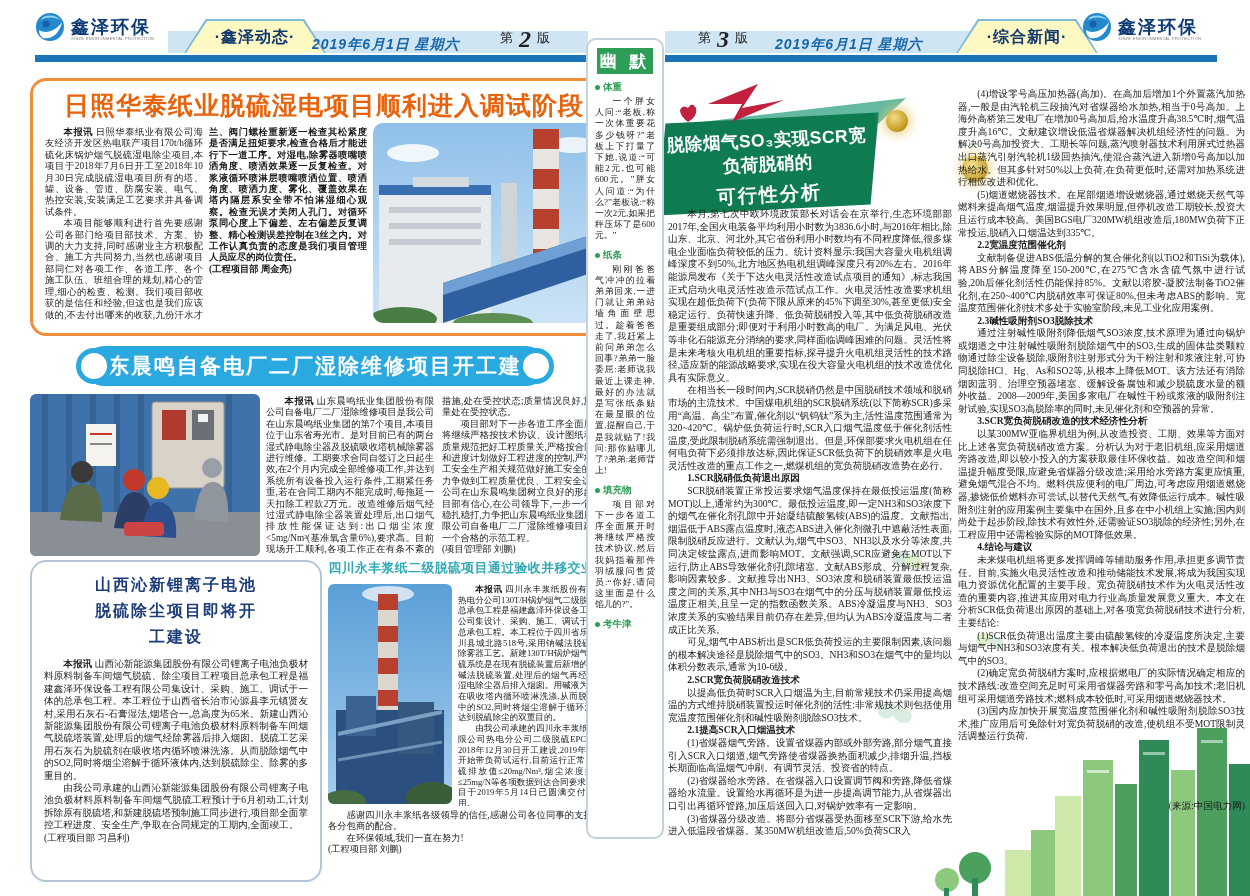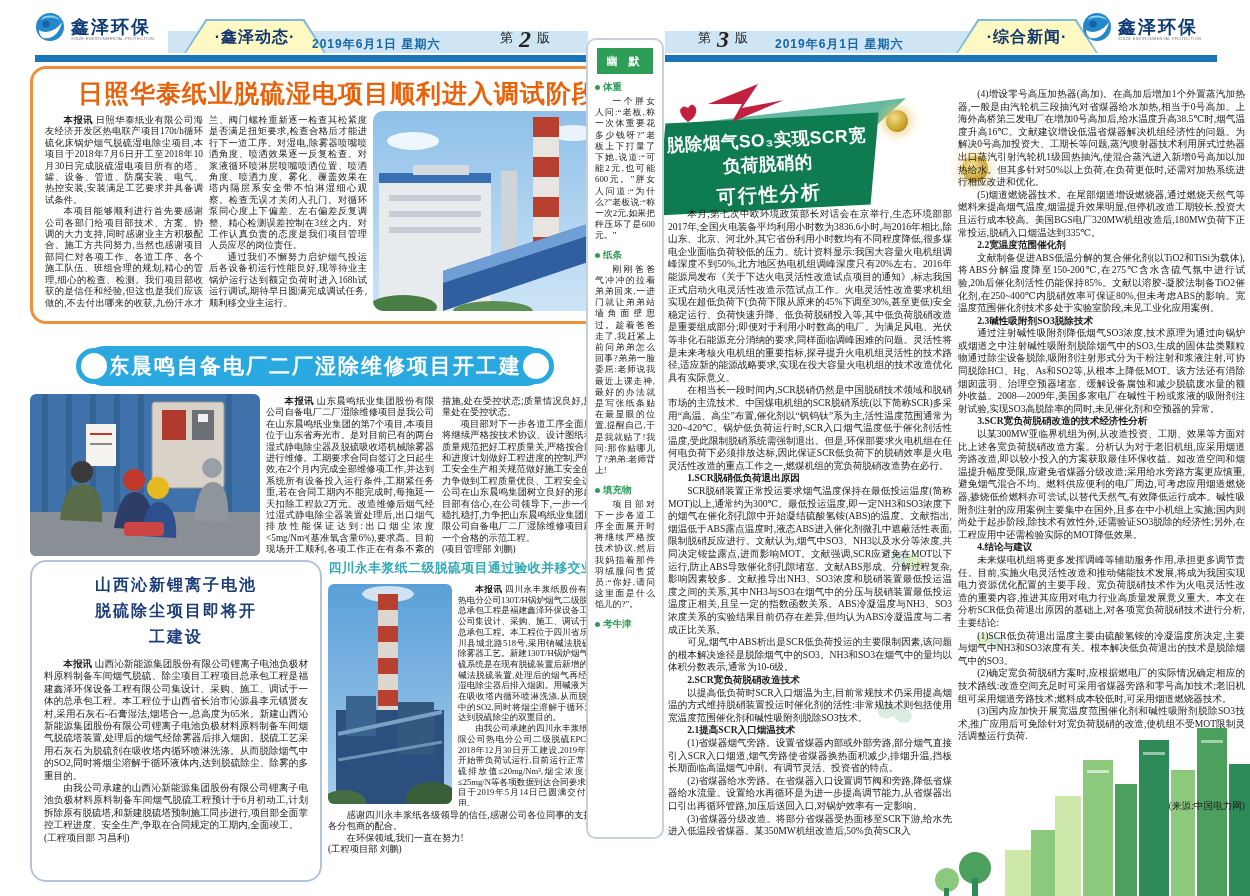--- a/index.html
+++ b/index.html
@@ -13,36 +13,36 @@
   .lead{font-weight:bold;}
   .band{background:#cfe5f4;}
   .darkbar{background:#1b74b8;}
   .tab-outer{background:#7fb9dc;clip-path:polygon(4% 100%,18% 0,82% 0,96% 100%);}
   .tab-inner{position:absolute;left:2px;top:2px;right:2px;bottom:0;background:#fef9c3;
              clip-path:polygon(4% 100%,18% 0,82% 0,96% 100%);display:flex;align-items:center;justify-content:center;
              color:#12386e;font-weight:bold;font-size:16px;letter-spacing:1px;}
   .pageno{display:flex;align-items:flex-end;gap:6px;color:#222;}
   .pageno .word{font-size:13px;padding-bottom:3px;}
   .pageno .num{font-size:24px;font-style:italic;font-weight:bold;line-height:22px;}
-  .dateline{color:#1565a8;font-weight:bold;font-size:12px;letter-spacing:1px;}
+  .dateline{color:#1565a8;font-weight:bold;font-size:14px;letter-spacing:1px;font-style:italic;}
   .brandtxt{color:#0e3a74;font-weight:bold;font-size:18px;letter-spacing:2px;line-height:18px;}
   .brandsub{color:#777;font-size:4px;letter-spacing:.3px;}
   
   .a1box{border:3px solid #ef8f3c;border-radius:16px;background:#fff;}
   .a1head{color:#e8610b;font-weight:bold;font-size:25px;letter-spacing:1px;text-align:center;}
   .smalltext{font-size:9.3px;line-height:11.4px;}
   .a2banner{background:#29a9e0;border-radius:22px;color:#fff;font-weight:bold;font-size:21px;
             display:flex;align-items:center;justify-content:center;letter-spacing:2px;}
   .endcirc{position:absolute;width:26px;height:26px;border-radius:50%;background:#fff;border:5px solid #29a9e0;top:2px;}
   .a3box{border:2px solid #b5c5d8;border-radius:16px;background:#fff;}
   .a3title{color:#1d3d7a;font-weight:bold;font-size:16px;line-height:26px;text-align:center;white-space:pre-line;letter-spacing:2px;}
   .a4head{color:#2fa9b6;font-weight:bold;font-size:12.8px;letter-spacing:.5px;text-align:center;}
   
   .humorbox{border:2px solid #c3d2dd;border-radius:10px;background:#fff;z-index:6;}
-  .humorhead{background:#2e9e57;color:#fff;font-weight:bold;font-size:11px;letter-spacing:4px;
+  .humorhead{background:#2e9e57;color:#fff;font-weight:bold;font-size:17px;letter-spacing:4px;
              display:flex;align-items:center;justify-content:center;}
   .hsec-title{color:#2e9e57;font-weight:bold;font-size:9.5px;display:flex;align-items:center;gap:3px;margin:7px 0 2px 0;}
   .hdot{width:5px;height:5px;border-radius:50%;background:#2e9e57;display:inline-block;}
   .htext{font-size:8.8px;line-height:11.2px;text-align:justify;text-indent:2em;}
   
   .rp-p{font-size:9.6px;line-height:12.6px;}
   .rp-p p{margin:0;text-indent:2em;text-align:justify;}
   .rp-p p.sec-head{font-weight:bold;}
   .feat-green{background:#0e7c50;transform:skewX(-8deg) rotate(-3deg);}
   .feat-teal{background:#63b9a2;clip-path:polygon(0 28%,100% 0,55% 100%);}
@@ -79,32 +79,31 @@
   <div class="abs dateline sans" style="left:312px;top:36px;">2019年6月1日  星期六</div>
 
   <div class="abs pageno" style="left:500px;top:28px;">
     <span class="word">第</span>
     <span class="num">2</span>
     <span class="word">版</span>
   </div>
 
   <div class="abs darkbar" style="left:35px;top:55px;width:578px;height:7px;"></div>
 
-  <div class="abs a1box" style="left:30px;top:66px;width:582px;height:252px;padding-left:28px;">
+  <div class="abs a1box" style="left:30px;top:78px;width:582px;height:252px;">
     <div class="abs a1head sans" style="left:0;top:8px;width:100%;">日照华泰纸业脱硫湿电项目顺利进入调试阶段</div>
 
     <div class="abs jtext smalltext" style="left:12px;top:46px;width:158px;height:194px;overflow:hidden;">
       <p><span class="lead">本报讯</span><span>  日照华泰纸业有限公司海友经济开发区热电联产项目170t/h循环硫化床锅炉烟气脱硫湿电除尘项目,本项目于2018年7月6日开工至2018年10月30日完成脱硫湿电项目所有的塔、罐、设备、管道、防腐安装、电气、热控安装,安装满足工艺要求并具备调试条件。</span></p>
       <p>本项目能够顺利进行首先要感谢公司各部门给项目部技术、方案、协调的大力支持,同时感谢业主方积极配合、施工方共同努力,当然也感谢项目部同仁对各项工作、各道工序、各个施工队伍、班组合理的规划,精心的管理,细心的检查、检测。我们项目部收获的是信任和经验,但这也是我们应该做的,不去付出哪来的收获,九份汗水才有一份收获。</p>
 
     </div>
 
-    <div class="abs jtext smalltext" style="left:176px;top:46px;width:158px;height:194px;overflow:hidden;">
+    <div class="abs jtext smalltext" style="left:176px;top:46px;width:158px;height:194px;overflow:hidden;font-weight:bold;">
       <p style="text-indent:0;">兰、阀门螺栓重新逐一检查其松紧度是否满足扭矩要求,检查合格后才能进行下一道工序。对湿电,除雾器喷嘴喷洒角度、喷洒效果逐一反复检查。对浆液循环喷淋层喷嘴喷洒位置、喷洒角度、喷洒力度、雾化、覆盖效果在塔内隔层系安全带不怕淋湿细心观察。检查无误才关闭人孔门。对循环泵同心度上下偏差、左右偏差反复调整、精心检测误差控制在3丝之内。对工作认真负责的态度是我们项目管理人员应尽的岗位责任。</p>
-      <p>通过我们不懈努力启炉烟气投运后各设备初运行性能良好,现等待业主锅炉运行达到额定负荷时进入168h试运行调试,期待早日圆满完成调试任务,顺利移交业主运行。</p>
       <p class="byline">(工程项目部  周金亮)</p>
     </div>
 
     <div class="abs" style="left:340px;top:42px;width:230px;height:200px;border-radius:10px;overflow:hidden;">
       <svg width="230" height="200" viewBox="0 0 230 200">
         <defs>
             <linearGradient id="sky1" x1="0" y1="0" x2="0" y2="1">
               <stop offset="0" stop-color="#8fc0e9"></stop>
               <stop offset="1" stop-color="#cde4f6"></stop>
             </linearGradient>

